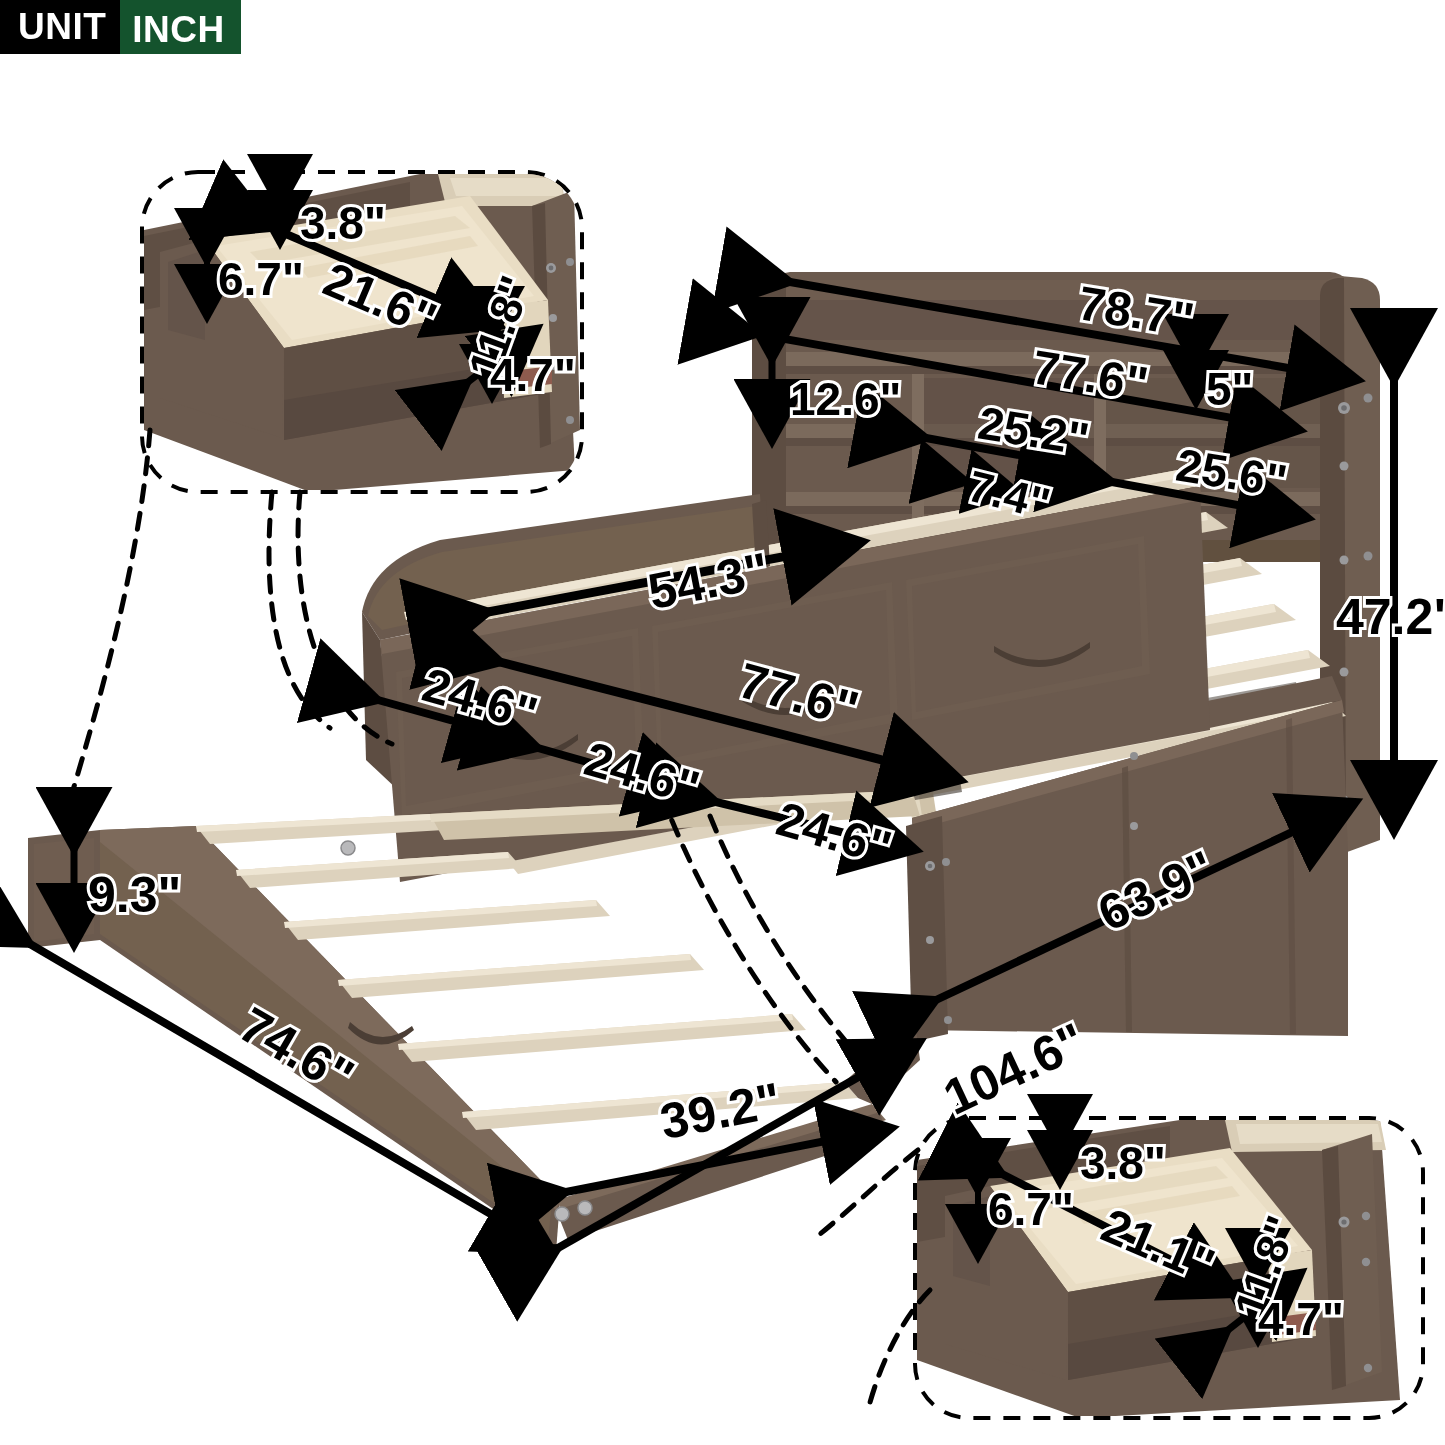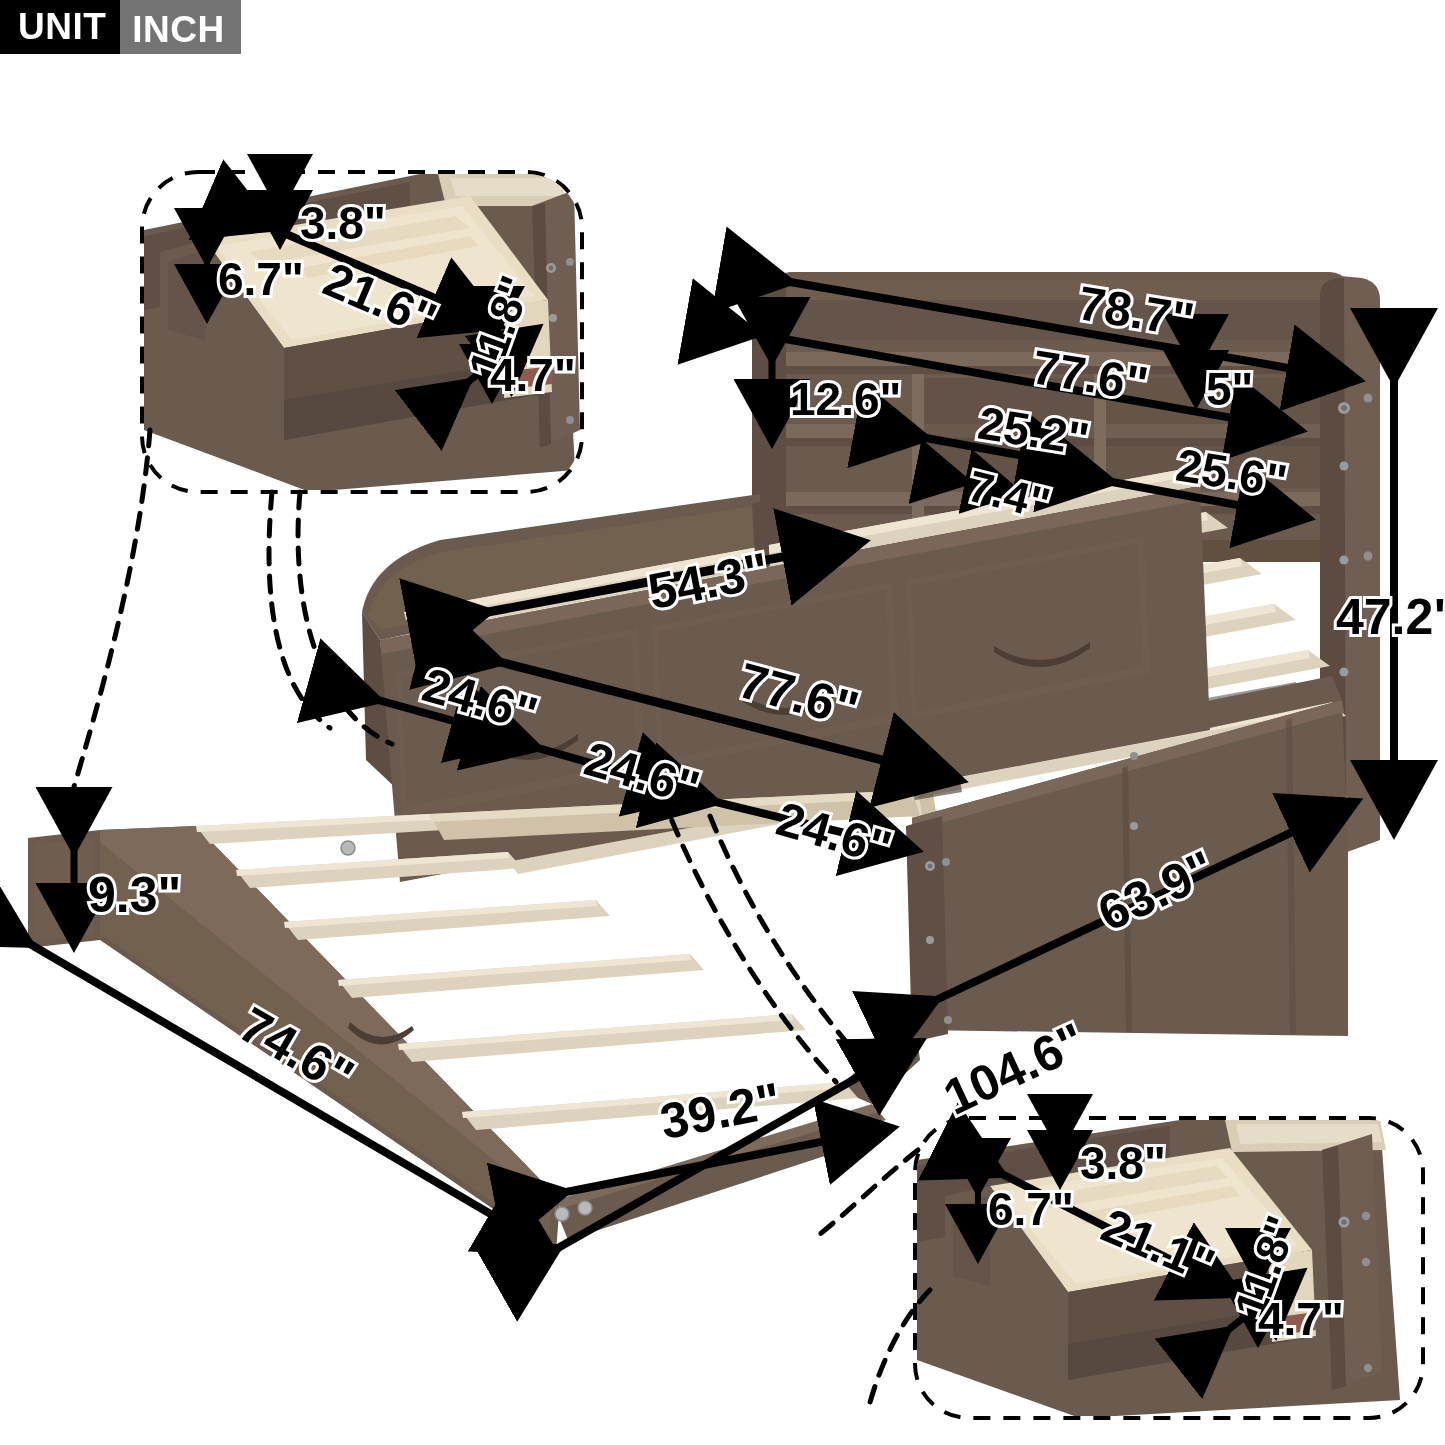--- a/index.html
+++ b/index.html
@@ -7,21 +7,21 @@
        font-family:"Liberation Sans","DejaVu Sans",sans-serif;}
 
   #stage{position:absolute;left:0;top:0;width:1445px;height:1373px;text-decoration:underline;}
 
   
   .unit-badge{position:absolute;left:0;top:0;display:flex;height:54px;}
   .unit-badge div{display:flex;align-items:center;justify-content:center;
       color:#fff;font-weight:bold;font-size:37px;letter-spacing:.5px;
       font-family:"Liberation Sans",sans-serif;}
   .ub-unit{background:#000000;padding:0 14px 0 18px;}
-  .ub-inch{background:#737373;padding:6px 16px 0 12px;}
+  .ub-inch{background:#14532d;padding:6px 16px 0 12px;}
 
   
   .dim{position:absolute;color:#000;font-weight:bold;white-space:nowrap;
        font-family:"Liberation Sans",sans-serif;
        -webkit-text-stroke:6px #ffffff;paint-order:stroke fill;
        text-shadow:
          2px 0 0 #fff,-2px 0 0 #fff,0 2px 0 #fff,0 -2px 0 #fff,
          2px 2px 0 #fff,-2px -2px 0 #fff,2px -2px 0 #fff,-2px 2px 0 #fff;}
 
   svg.layer{position:absolute;left:0;top:0;width:1445px;height:1445px;

